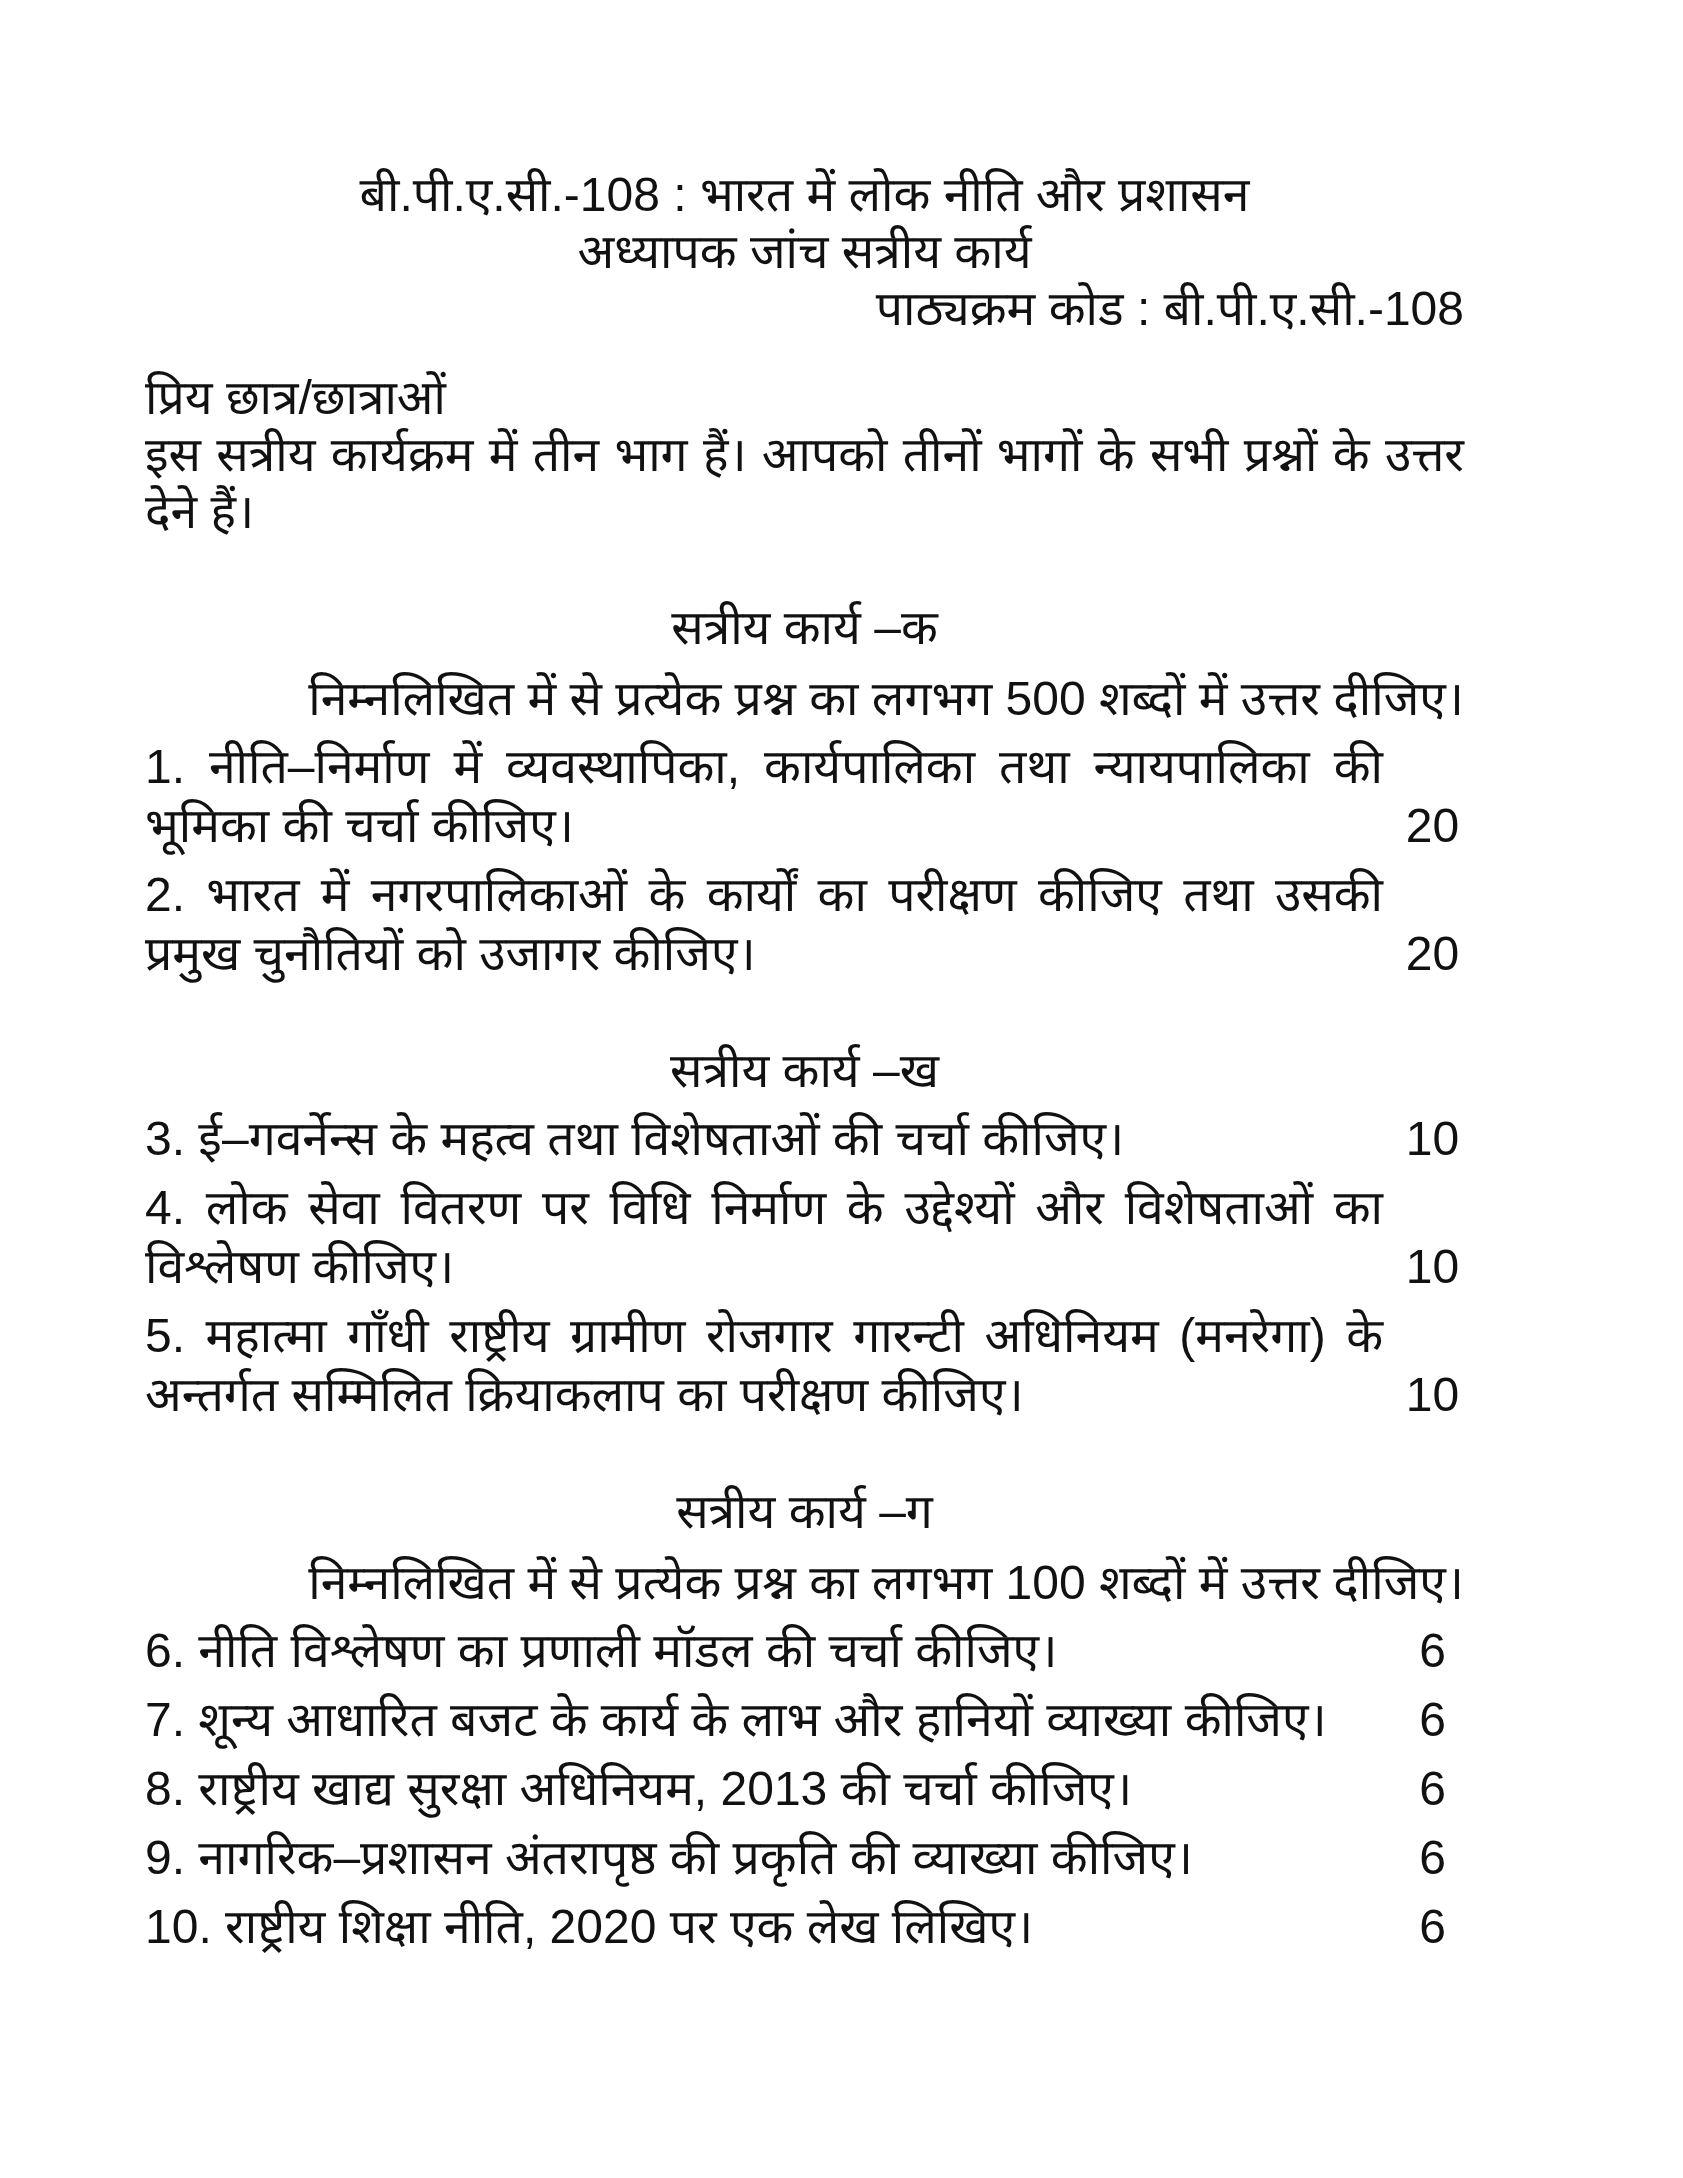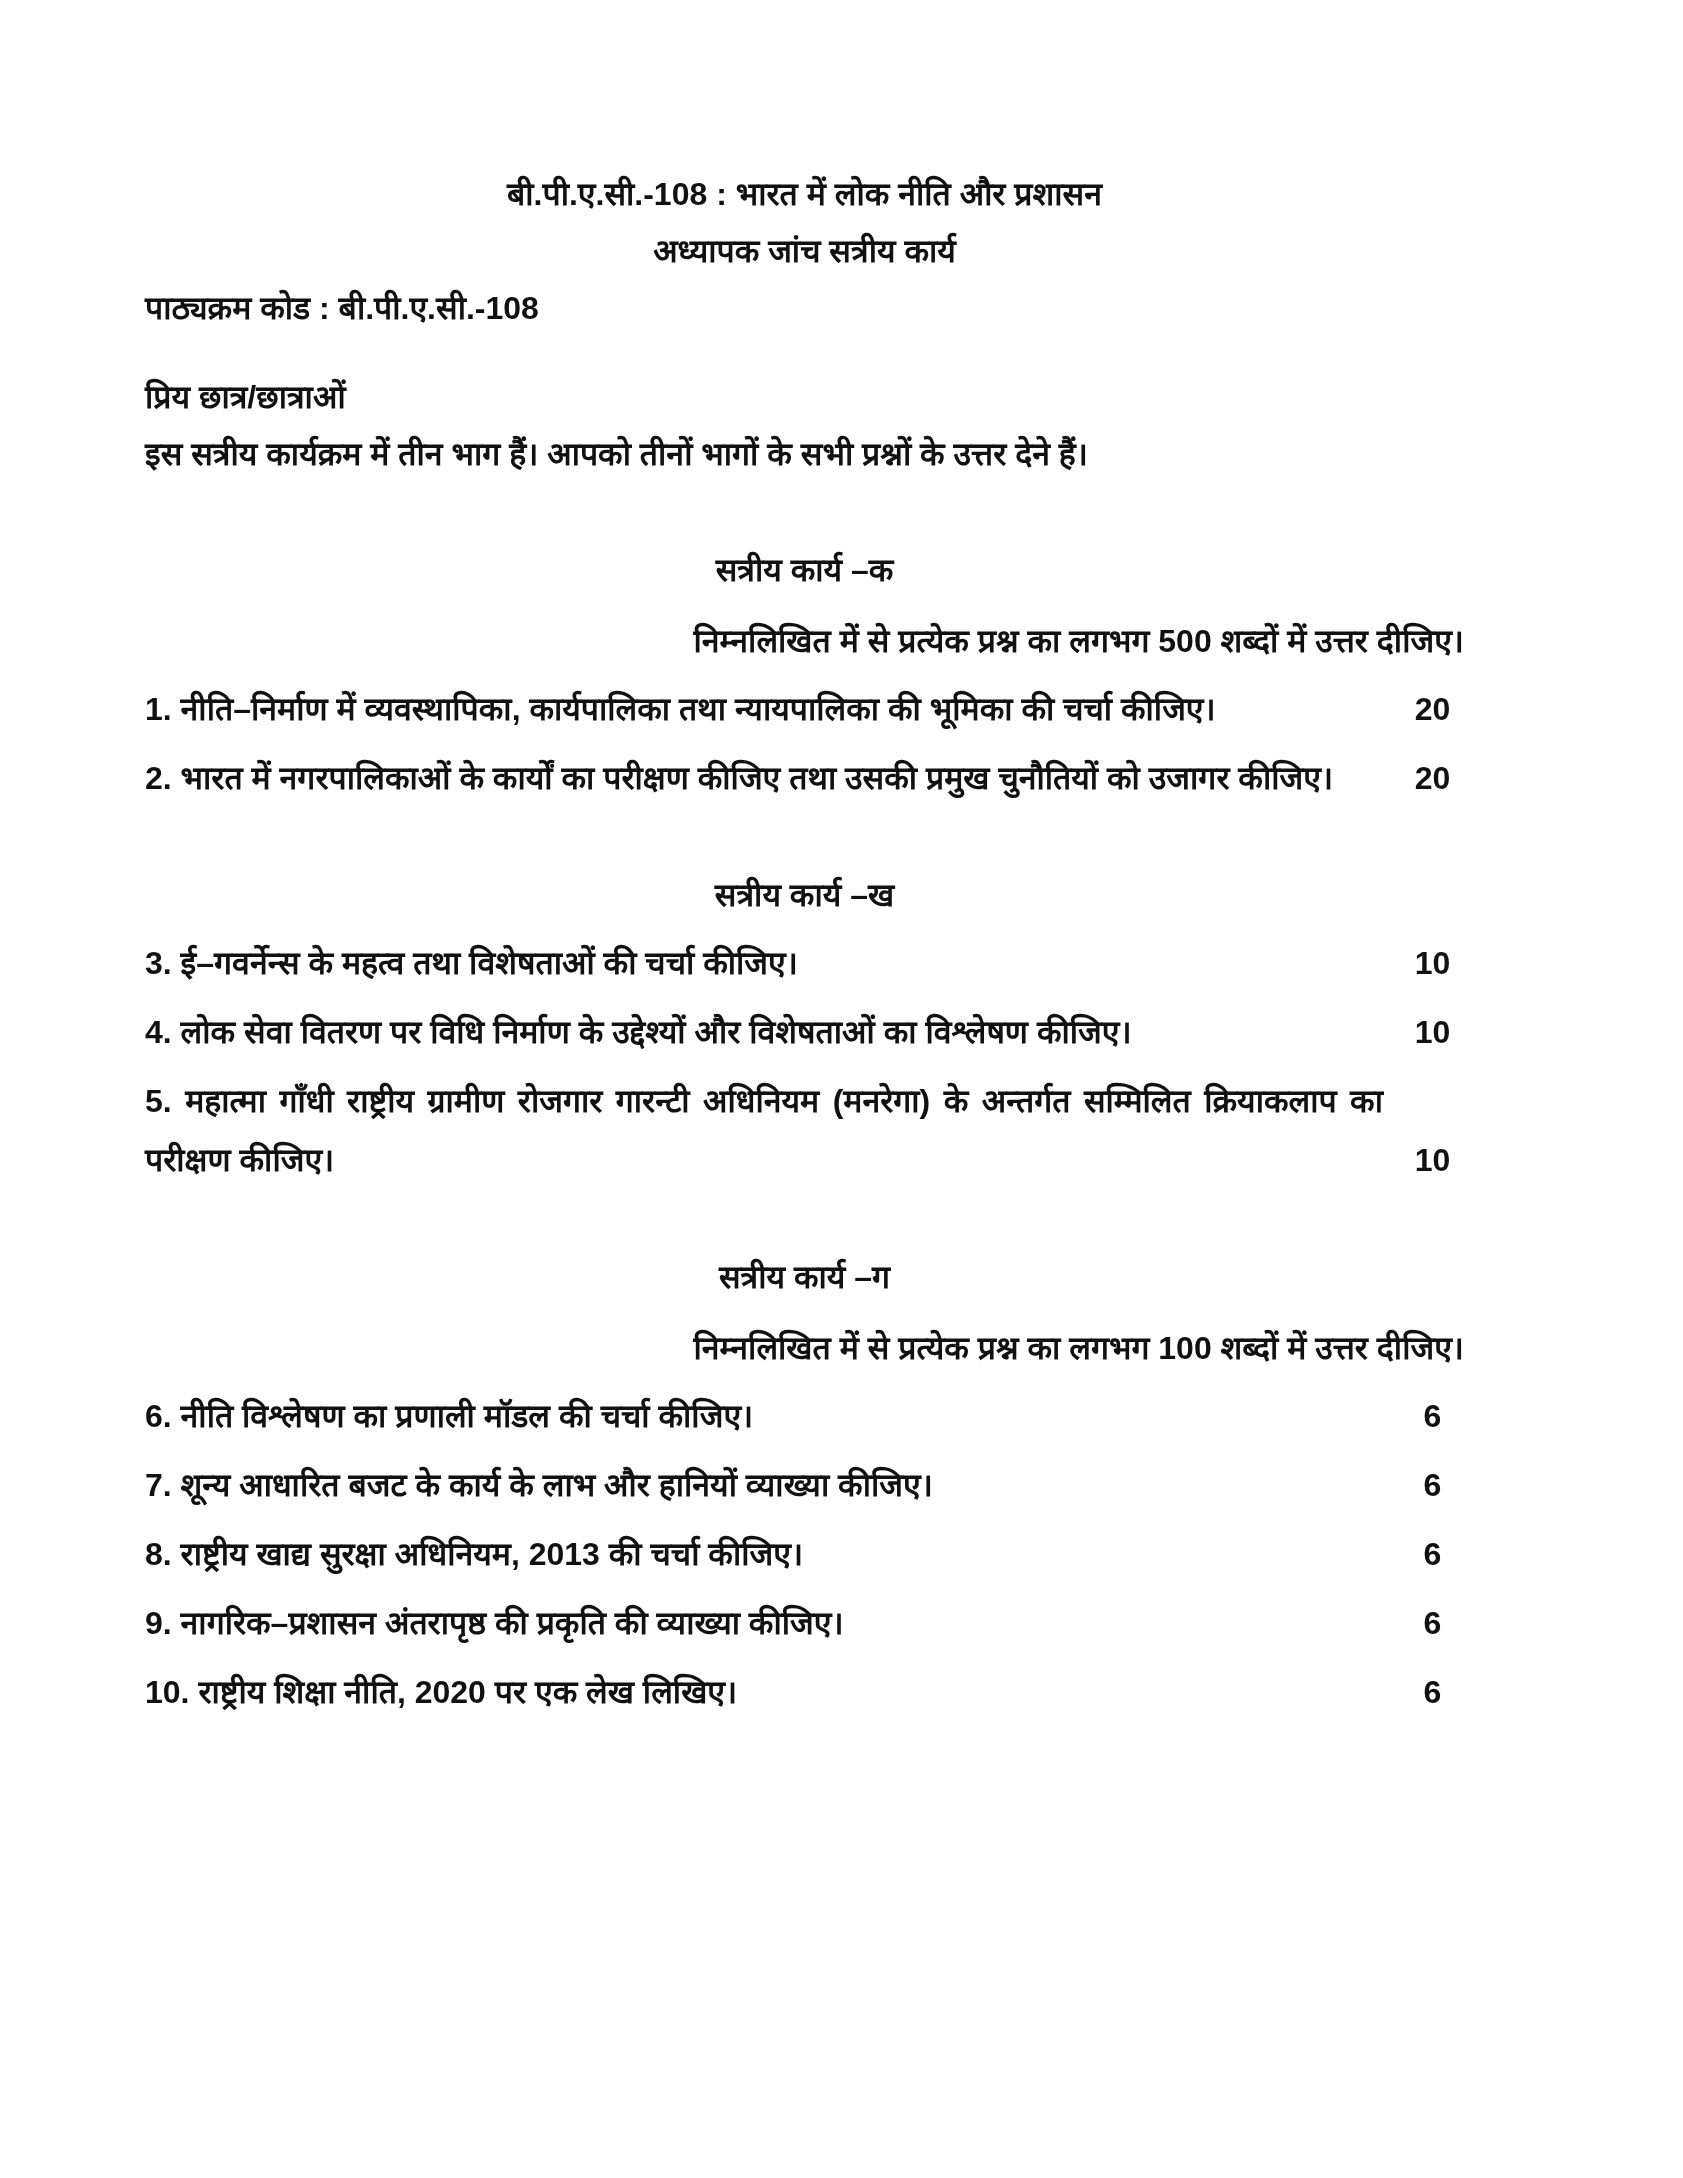--- a/index.html
+++ b/index.html
@@ -14,28 +14,28 @@
     background: #ffffff;
     font-family: "Liberation Sans", sans-serif;
     color: #111111;
     overflow: hidden;
   }
   .content {
     position: absolute;
     left: 145px;
     top: 166px;
     width: 1319px;
-    font-size: 32px;
+    font-size: 48px;
     line-height: 57px;
-    font-weight: bold;
   }
   .title-line {
     text-align: center;
   }
   .meta-line {
+    text-align: right;
   }
   .salutation-block {
     margin-top: 32px;
   }
   .intro-line {
     text-align: justify;
   }
   .section-heading {
     margin-top: 59px;
     text-align: center;

